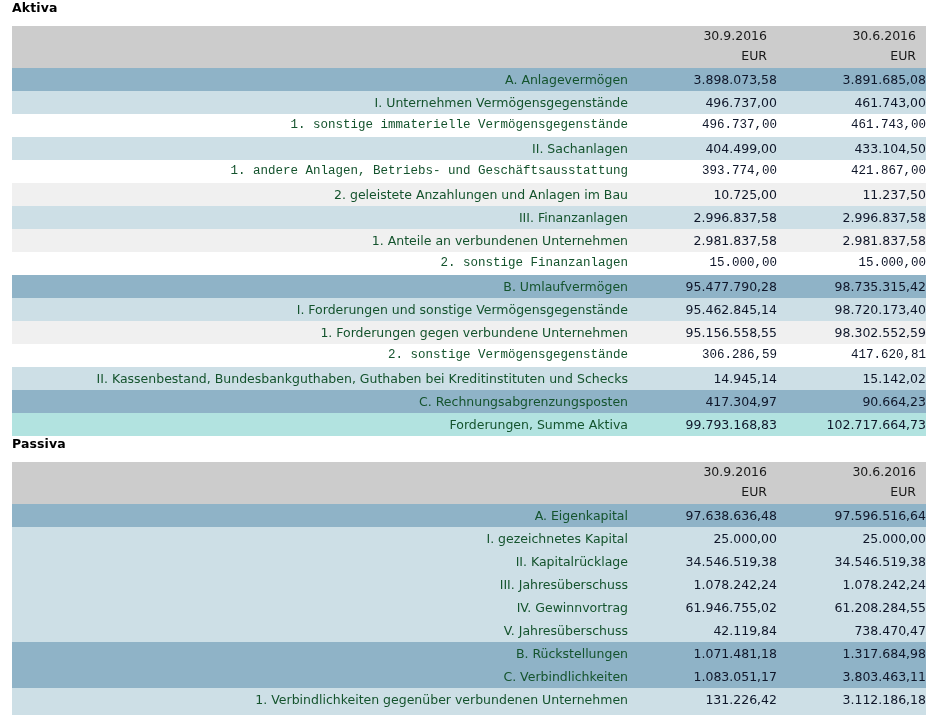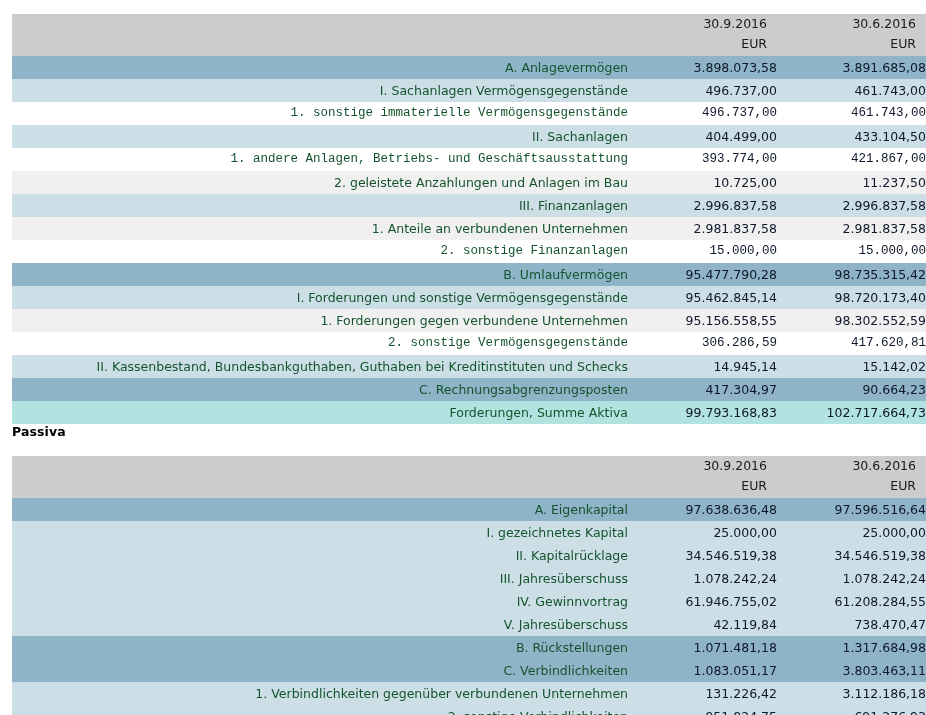--- a/index.html
+++ b/index.html
@@ -24,21 +24,21 @@
     font-weight: bold;
     font-size: 12.5px;
     color: #000000;
     padding: 1px 0 3px 12px;
     line-height: 14px;
     letter-spacing: 0.1px;
   }
   table.balance {
     border-collapse: collapse;
     width: 914px;
-    margin: 14px 0 0 12px;
+    margin: 8px 0 0 12px;
     table-layout: fixed;
   }
   table.balance td, table.balance th {
     padding: 0;
     margin: 0;
     font-weight: normal;
     vertical-align: middle;
   }
   col.c-label { width: 616px; }
   col.c-num   { width: 149px; }
@@ -86,20 +86,21 @@
   .lvl-i  td { background: #cddfe6; }
   .lvl-1  td { background: #f0f0f0; }
   .lvl-w  td { background: #ffffff; font-family: Liberation Mono, monospace; }
   .lvl-sum td { background: #b2e3e0; }
 </style>
 </head>
 <body>
 
 <div class="page">
 
+  <div class="section-heading">Aktiva</div>
 
   <table class="balance">
     <colgroup>
       <col class="c-label">
         <col class="c-num">
         <col class="c-num">
     </colgroup>
     <tbody>
       <tr class="hdr hdr-top">
         <td class="label-cell"></td>
@@ -112,21 +113,21 @@
         <td>EUR</td>
       </tr>
     </tbody>
     <tbody>
         <tr class="row lvl-a">
           <td class="label">A. Anlagevermögen</td>
           <td class="num">3.898.073,58</td>
           <td class="num">3.891.685,08</td>
         </tr>
         <tr class="row lvl-i">
-          <td class="label">I. Sachanlagen Vermögensgegenstände</td>
+          <td class="label">I. Unternehmen Vermögensgegenstände</td>
           <td class="num">496.737,00</td>
           <td class="num">461.743,00</td>
         </tr>
         <tr class="row lvl-w">
           <td class="label">1. sonstige immaterielle Vermögensgegenstände</td>
           <td class="num">496.737,00</td>
           <td class="num">461.743,00</td>
         </tr>
         <tr class="row lvl-i">
           <td class="label">II. Sachanlagen</td>

